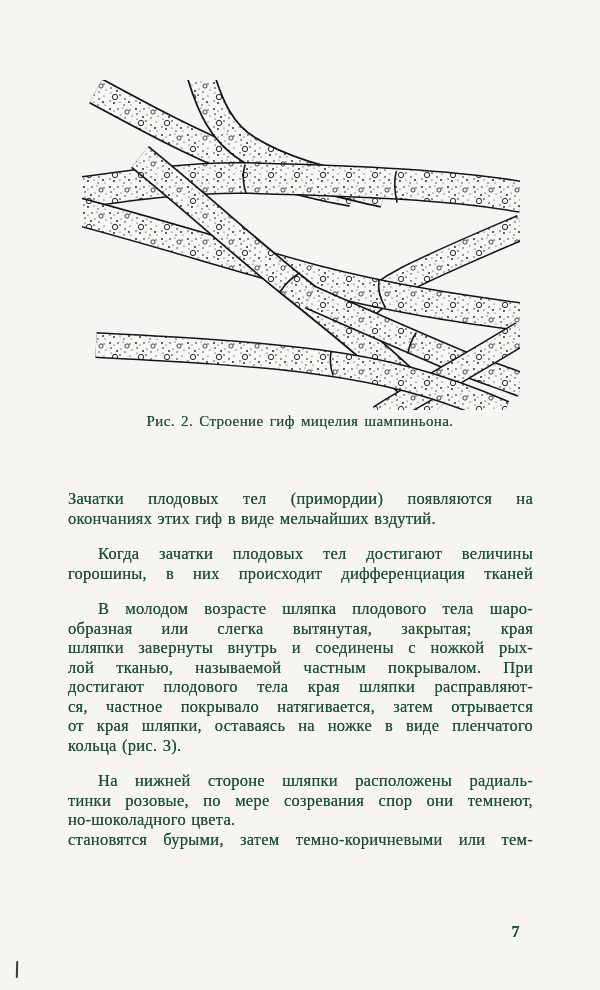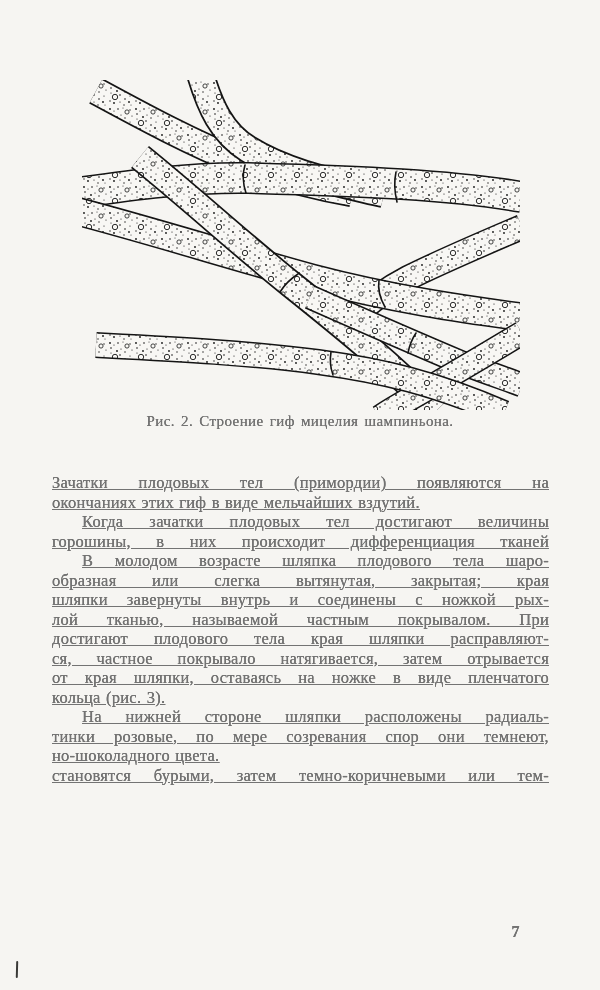--- a/index.html
+++ b/index.html
@@ -2,21 +2,21 @@
 <html lang="ru"><head>
 <meta charset="utf-8">
 <style>
   html,body{margin:0;padding:0;background:#e9e8e4;}
   #page{
     position:relative;
     width:600px;height:990px;
     background:#f6f5f2;
     overflow:hidden;
     font-family:"Liberation Serif","DejaVu Serif",serif;
-    color:#737373;
+    color:#14532d;
   }
   
   #figure{
     position:absolute;left:82px;top:80px;width:438px;height:330px;
   }
   #figure svg{display:block;width:100%;height:100%;}
   .tube-out{fill:none;stroke:#141414;}
   .tube-fill{fill:none;}
   .septum{fill:none;stroke:#141414;stroke-width:1.6;stroke-linecap:round;}
   
@@ -26,21 +26,21 @@
     font-size:15px;letter-spacing:.4px;word-spacing:2px;
     text-shadow:0 0 .4px rgba(10,10,10,.6);
   }
   
   #body-text{
     position:absolute;left:52px;top:473px;width:497px;
     font-size:16.5px;line-height:19.5px;
     letter-spacing:.25px;word-spacing:1px;
     text-shadow:0 0 .45px rgba(10,10,10,.65);
   }
-  .para{margin:0;padding:0;text-decoration:underline;}
+  .para{margin:16px;padding:0;}
   .line{text-align:justify;text-align-last:justify;white-space:normal;}
   .line.last{text-align-last:left;}
   .line.indent{padding-left:30px;}
   
   #page-number{
     position:absolute;top:923px;right:80px;
     font-size:16px;font-weight:bold;letter-spacing:.5px;
     text-shadow:0 0 .4px rgba(10,10,10,.6);
   }
   

